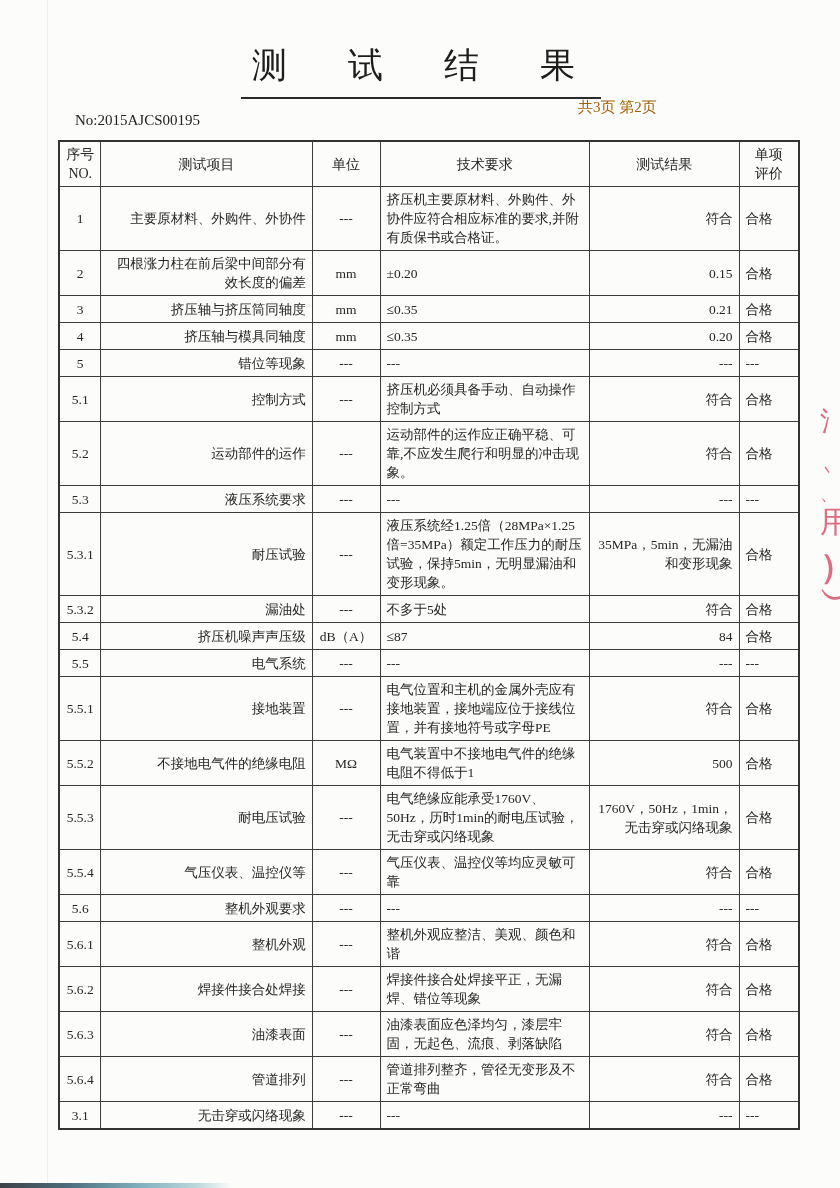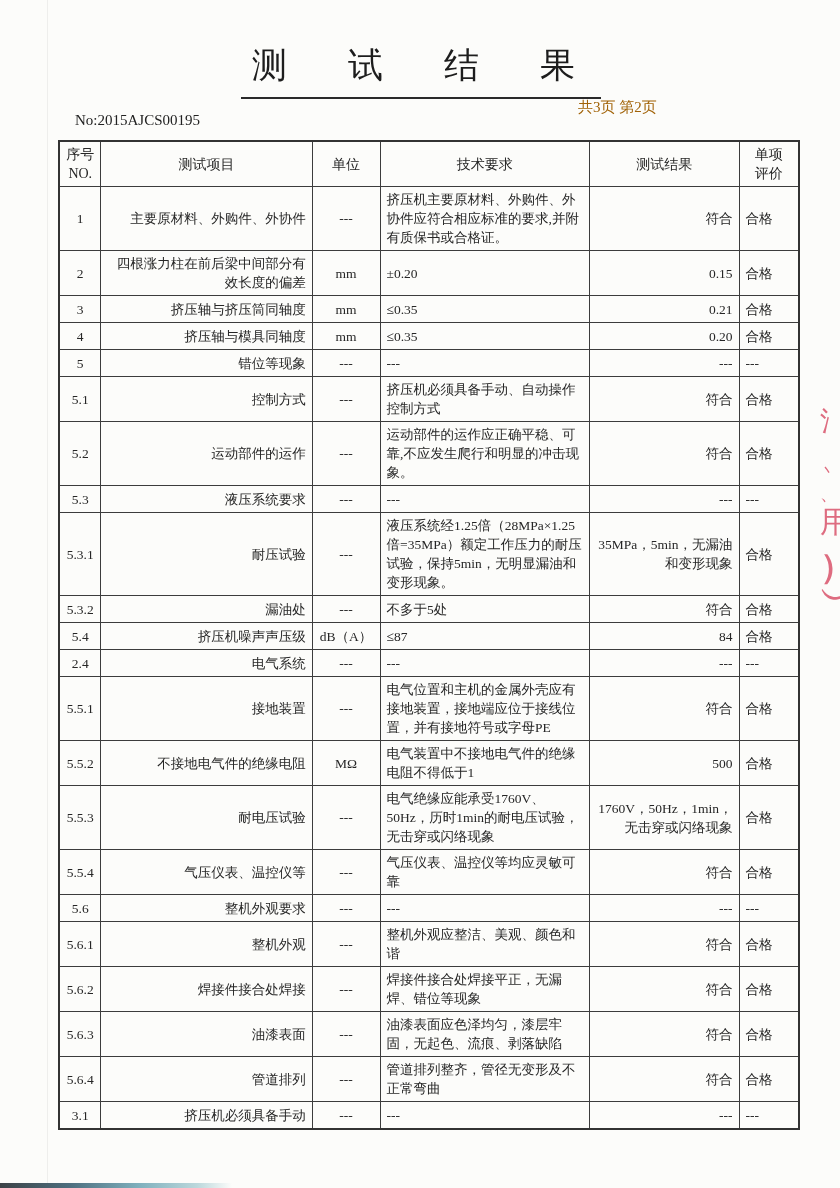--- a/index.html
+++ b/index.html
@@ -197,21 +197,21 @@
         </tr>
         <tr class="row-1line">
           <td class="cell-no">5.4</td>
           <td class="cell-item">挤压机噪声声压级</td>
           <td class="cell-unit">dB（A）</td>
           <td class="cell-requirement">≤87</td>
           <td class="cell-result">84</td>
           <td class="cell-evaluation">合格</td>
         </tr>
         <tr class="row-1line">
-          <td class="cell-no">2.4</td>
+          <td class="cell-no">5.5</td>
           <td class="cell-item">电气系统</td>
           <td class="cell-unit">---</td>
           <td class="cell-requirement">---</td>
           <td class="cell-result">---</td>
           <td class="cell-evaluation">---</td>
         </tr>
         <tr>
           <td class="cell-no">5.5.1</td>
           <td class="cell-item">接地装置</td>
           <td class="cell-unit">---</td>
@@ -278,21 +278,21 @@
         <tr>
           <td class="cell-no">5.6.4</td>
           <td class="cell-item">管道排列</td>
           <td class="cell-unit">---</td>
           <td class="cell-requirement">管道排列整齐，管径无变形及不正常弯曲</td>
           <td class="cell-result">符合</td>
           <td class="cell-evaluation">合格</td>
         </tr>
         <tr class="row-1line">
           <td class="cell-no">3.1</td>
-          <td class="cell-item">挤压机必须具备手动</td>
+          <td class="cell-item">无击穿或闪络现象</td>
           <td class="cell-unit">---</td>
           <td class="cell-requirement">---</td>
           <td class="cell-result">---</td>
           <td class="cell-evaluation">---</td>
         </tr>
       </tbody>
   </table>
 
   <div class="stamp-clip">
     <span class="frag1">氵</span>

